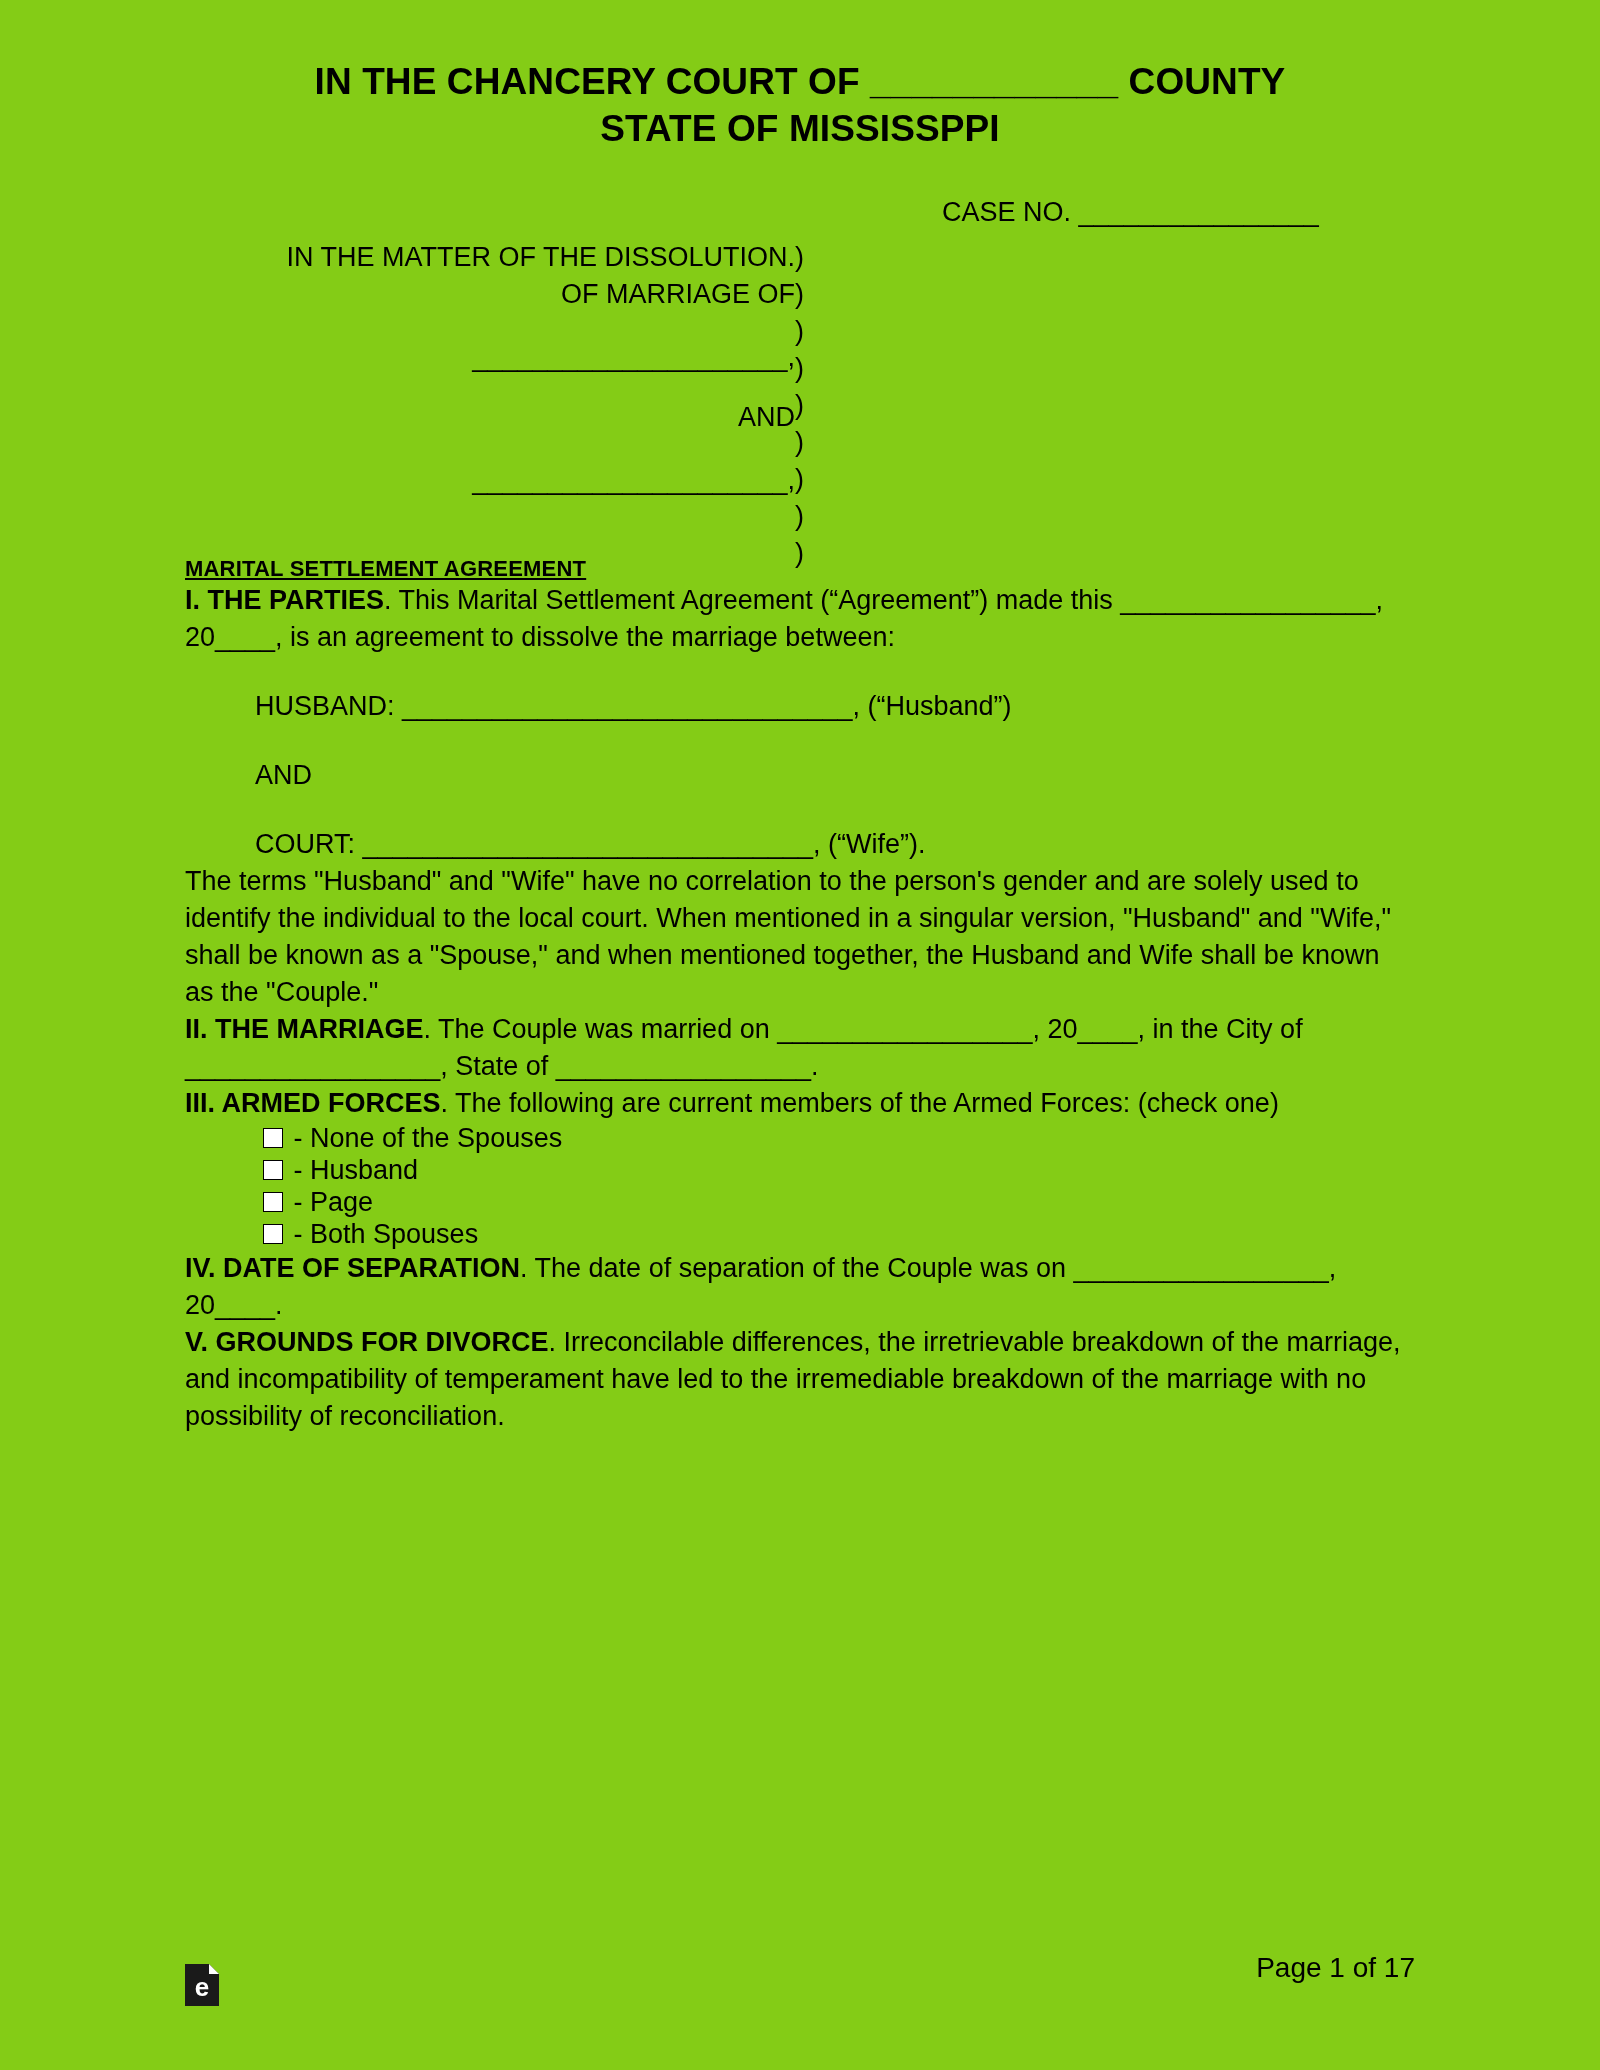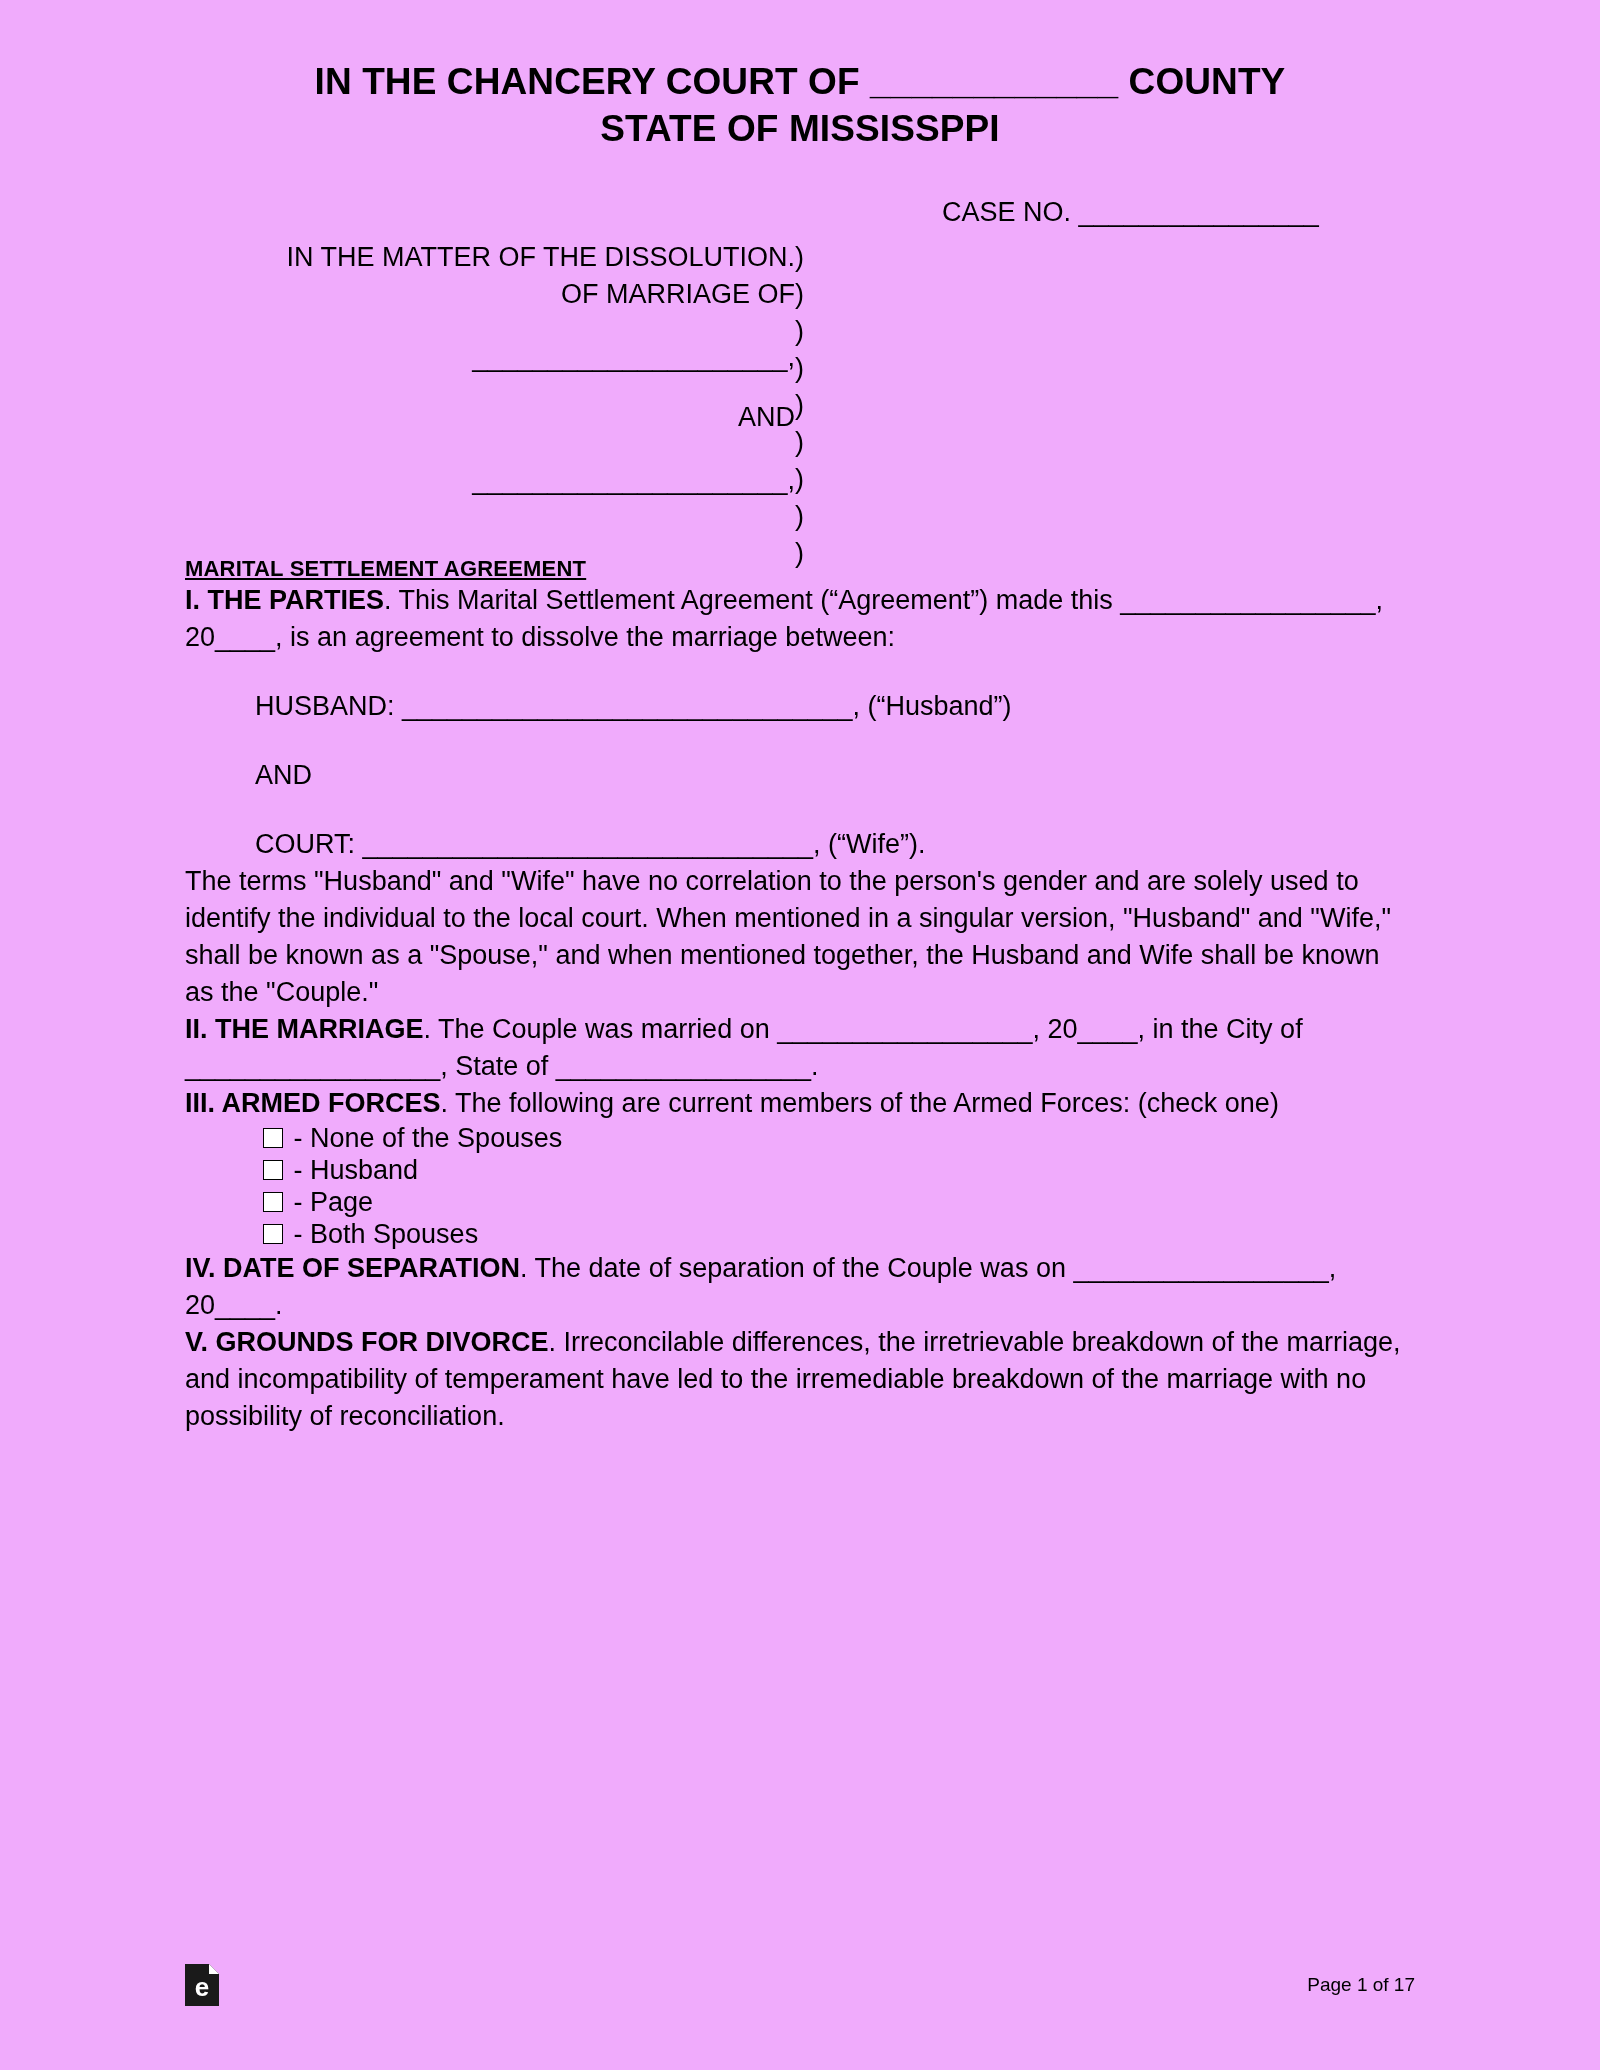--- a/index.html
+++ b/index.html
@@ -9,21 +9,21 @@
     background: #ffffff;
   }
   body {
     font-family: "Liberation Sans", sans-serif;
     color: #000000;
   }
   .page {
     position: relative;
     width: 1600px;
     height: 2070px;
-    background: #f0abfc;
+    background: #84cc16;
     margin: 0 auto;
     box-sizing: border-box;
     padding: 0;
     overflow: hidden;
   }
   .content {
     position: absolute;
     left: 185px;
     top: 0;
     width: 1230px;
@@ -136,22 +136,22 @@
   .eforms-logo {
     position: absolute;
     left: 0;
     bottom: 2px;
     width: 34px;
     height: 42px;
   }
   .page-num {
     position: absolute;
     right: 0;
-    bottom: 12px;
-    font-size: 19px;
+    bottom: 24px;
+    font-size: 28px;
     white-space: nowrap;
   }
 </style>
 </head>
 <body>
 
 <div class="page">
 
   <div class="content">
 

